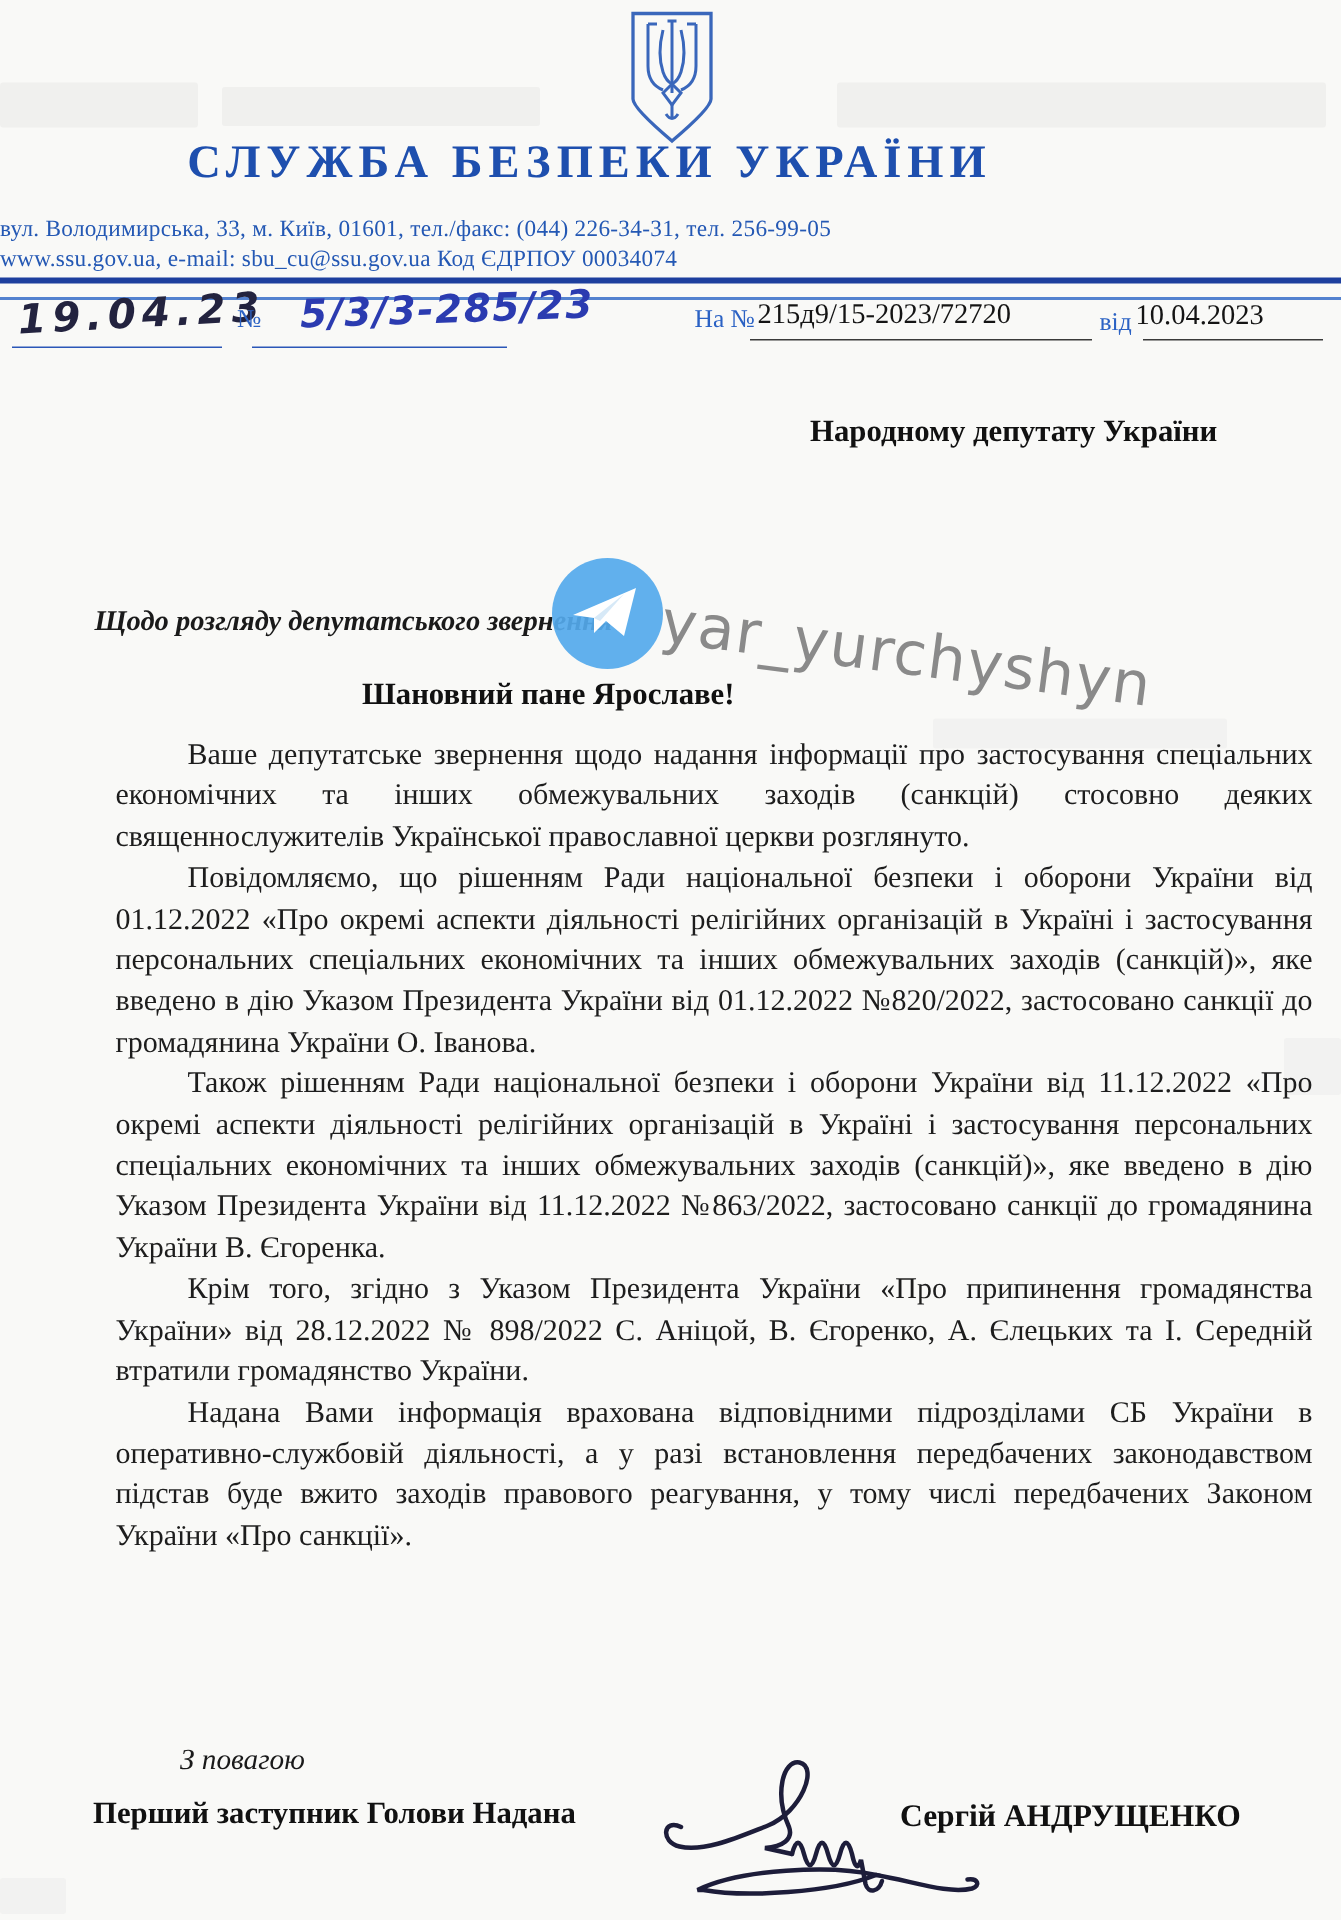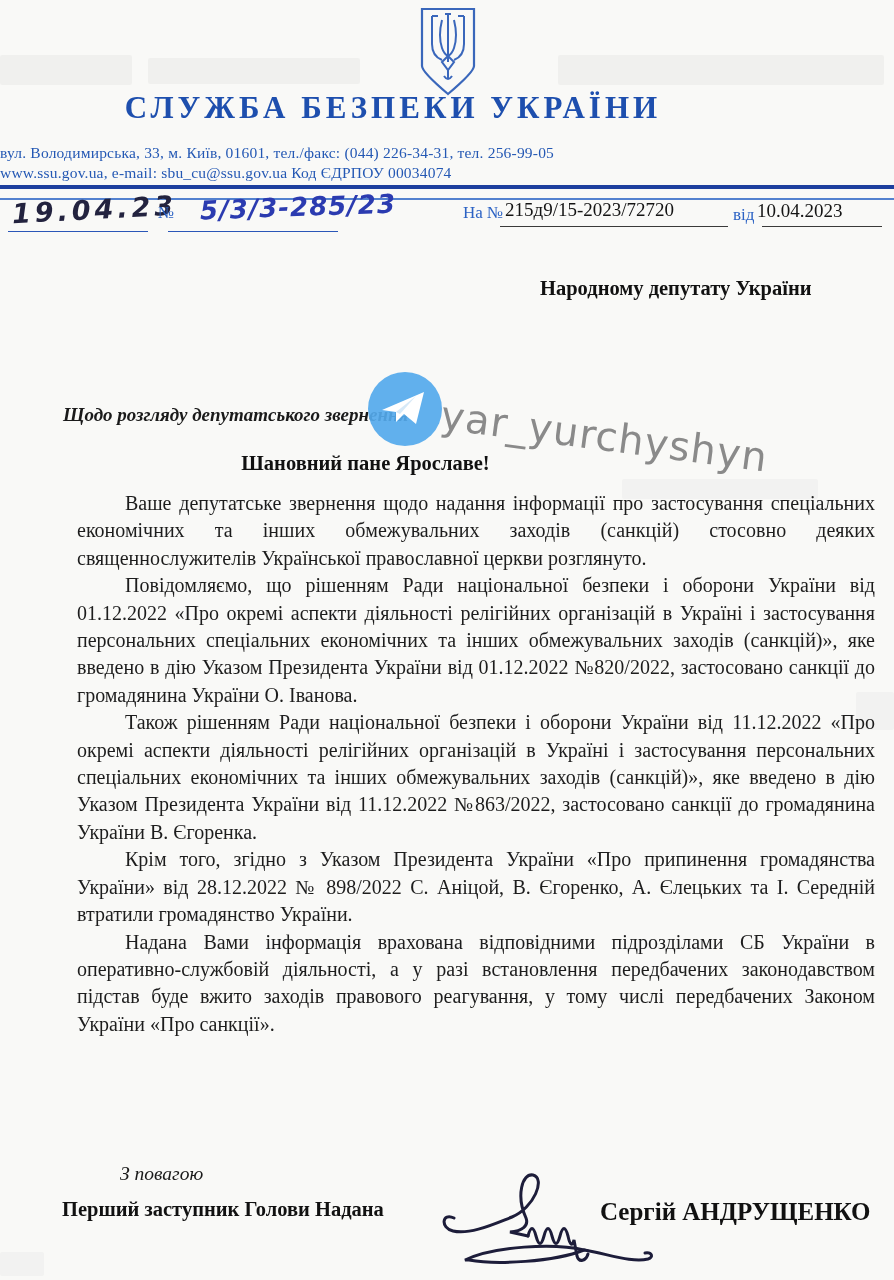--- a/index.html
+++ b/index.html
@@ -90,21 +90,21 @@
   .closing{
     position:absolute;left:120px;top:1163px;
     font-style:italic;font-size:19.5px;color:#1a1a1a;
   }
   .sig-position{
     position:absolute;left:62px;top:1198px;
     font-weight:bold;font-size:20.5px;color:#111;
   }
   .sig-name{
     position:absolute;left:600px;top:1198px;
-    font-weight:bold;font-size:25px;color:#111;
+    font-weight:bold;font-size:21px;color:#111;
   }
   .sig-script{position:absolute;left:432px;top:1168px;width:240px;height:112px;}
 </style>
 </head>
 <body>
 
 <div class="page">
 
   <div class="noise" style="left:0;top:55px;width:132px;height:30px;"></div>
   <div class="noise" style="left:148px;top:58px;width:212px;height:26px;"></div>

